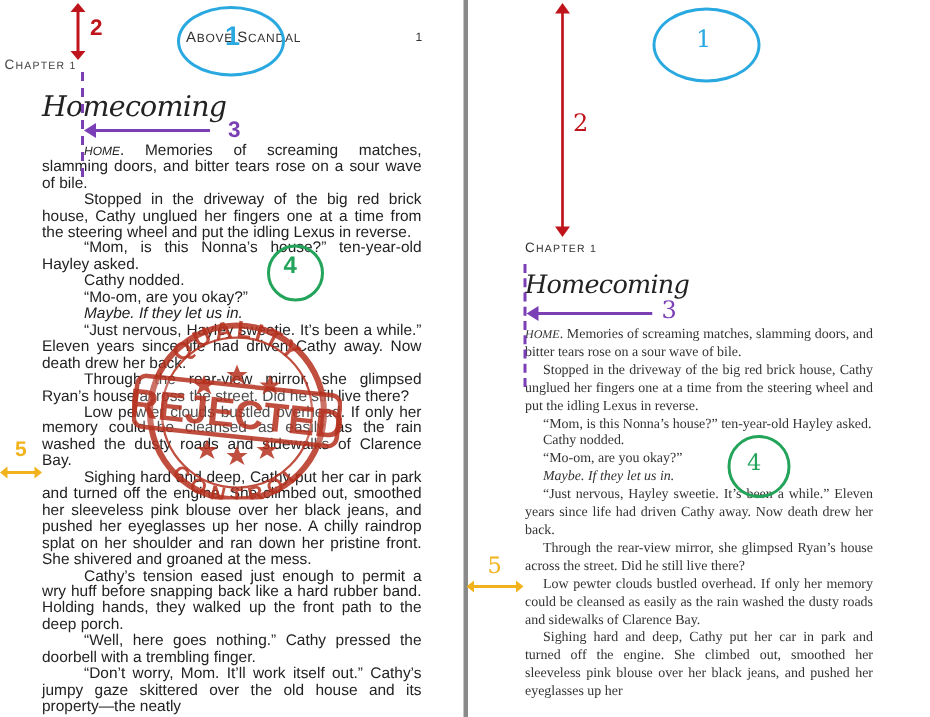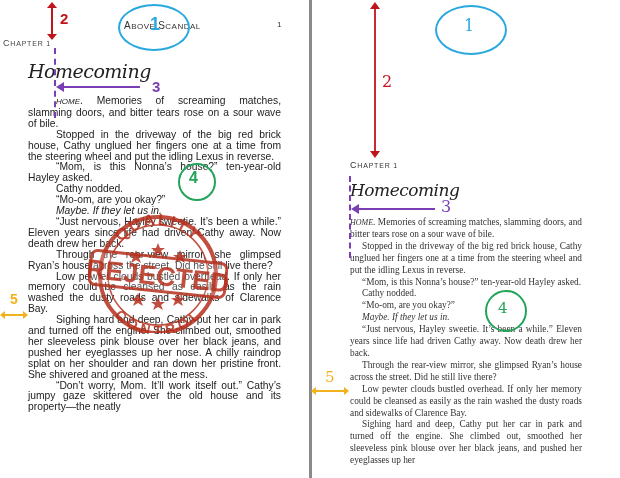--- a/index.html
+++ b/index.html
@@ -51,20 +51,22 @@
     <p style="text-indent:28px;"><span class="sc">HOME</span><span>. Memories of screaming matches, slamming doors, and bitter tears rose on a sour wave of bile.</span></p>
     <p>Stopped in the driveway of the big red brick house, Cathy unglued her fingers one at a time from the steering wheel and put the idling Lexus in reverse.</p>
     <p>“Mom, is this Nonna’s house?” ten-year-old Hayley asked.</p>
     <p class="short">Cathy nodded.</p>
     <p class="short">“Mo-om, are you okay?”</p>
     <p class="short" style="font-style:italic;">Maybe. If they let us in.</p>
     <p>“Just nervous, Hayley sweetie. It’s been a while.” Eleven years since life had driven Cathy away. Now death drew her back.</p>
     <p>Through the rear-view mirror, she glimpsed Ryan’s house across the street. Did he still live there?</p>
     <p>Low pewter clouds bustled overhead. If only her memory could be cleansed as easily as the rain washed the dusty roads and sidewalks of Clarence Bay.</p>
     <p>Sighing hard and deep, Cathy put her car in park and turned off the engine. She climbed out, smoothed her sleeveless pink blouse over her black jeans, and pushed her eyeglasses up her nose. A chilly raindrop splat on her shoulder and ran down her pristine front. She shivered and groaned at the mess.</p>
+    <p>Cathy’s tension eased just enough to permit a wry huff before snapping back like a hard rubber band. Holding hands, they walked up the front path to the deep porch.</p>
+    <p>“Well, here goes nothing.” Cathy pressed the doorbell with a trembling finger.</p>
     <p>“Don’t worry, Mom. It’ll work itself out.” Cathy’s jumpy gaze skittered over the old house and its property—the neatly</p>
   </div>
 
   <svg class="stamp" viewBox="0 0 140 120">
     <defs>
       <path id="arcTop" d="M 22 60 A 48 48 0 0 1 118 60"></path>
       <path id="arcBot" d="M 22 64 A 48 48 0 0 0 118 64"></path>
     </defs>
     <g fill="none" stroke="#b5301e" stroke-opacity="0.85">
       <circle cx="70" cy="62" r="58" stroke-width="4"></circle>

